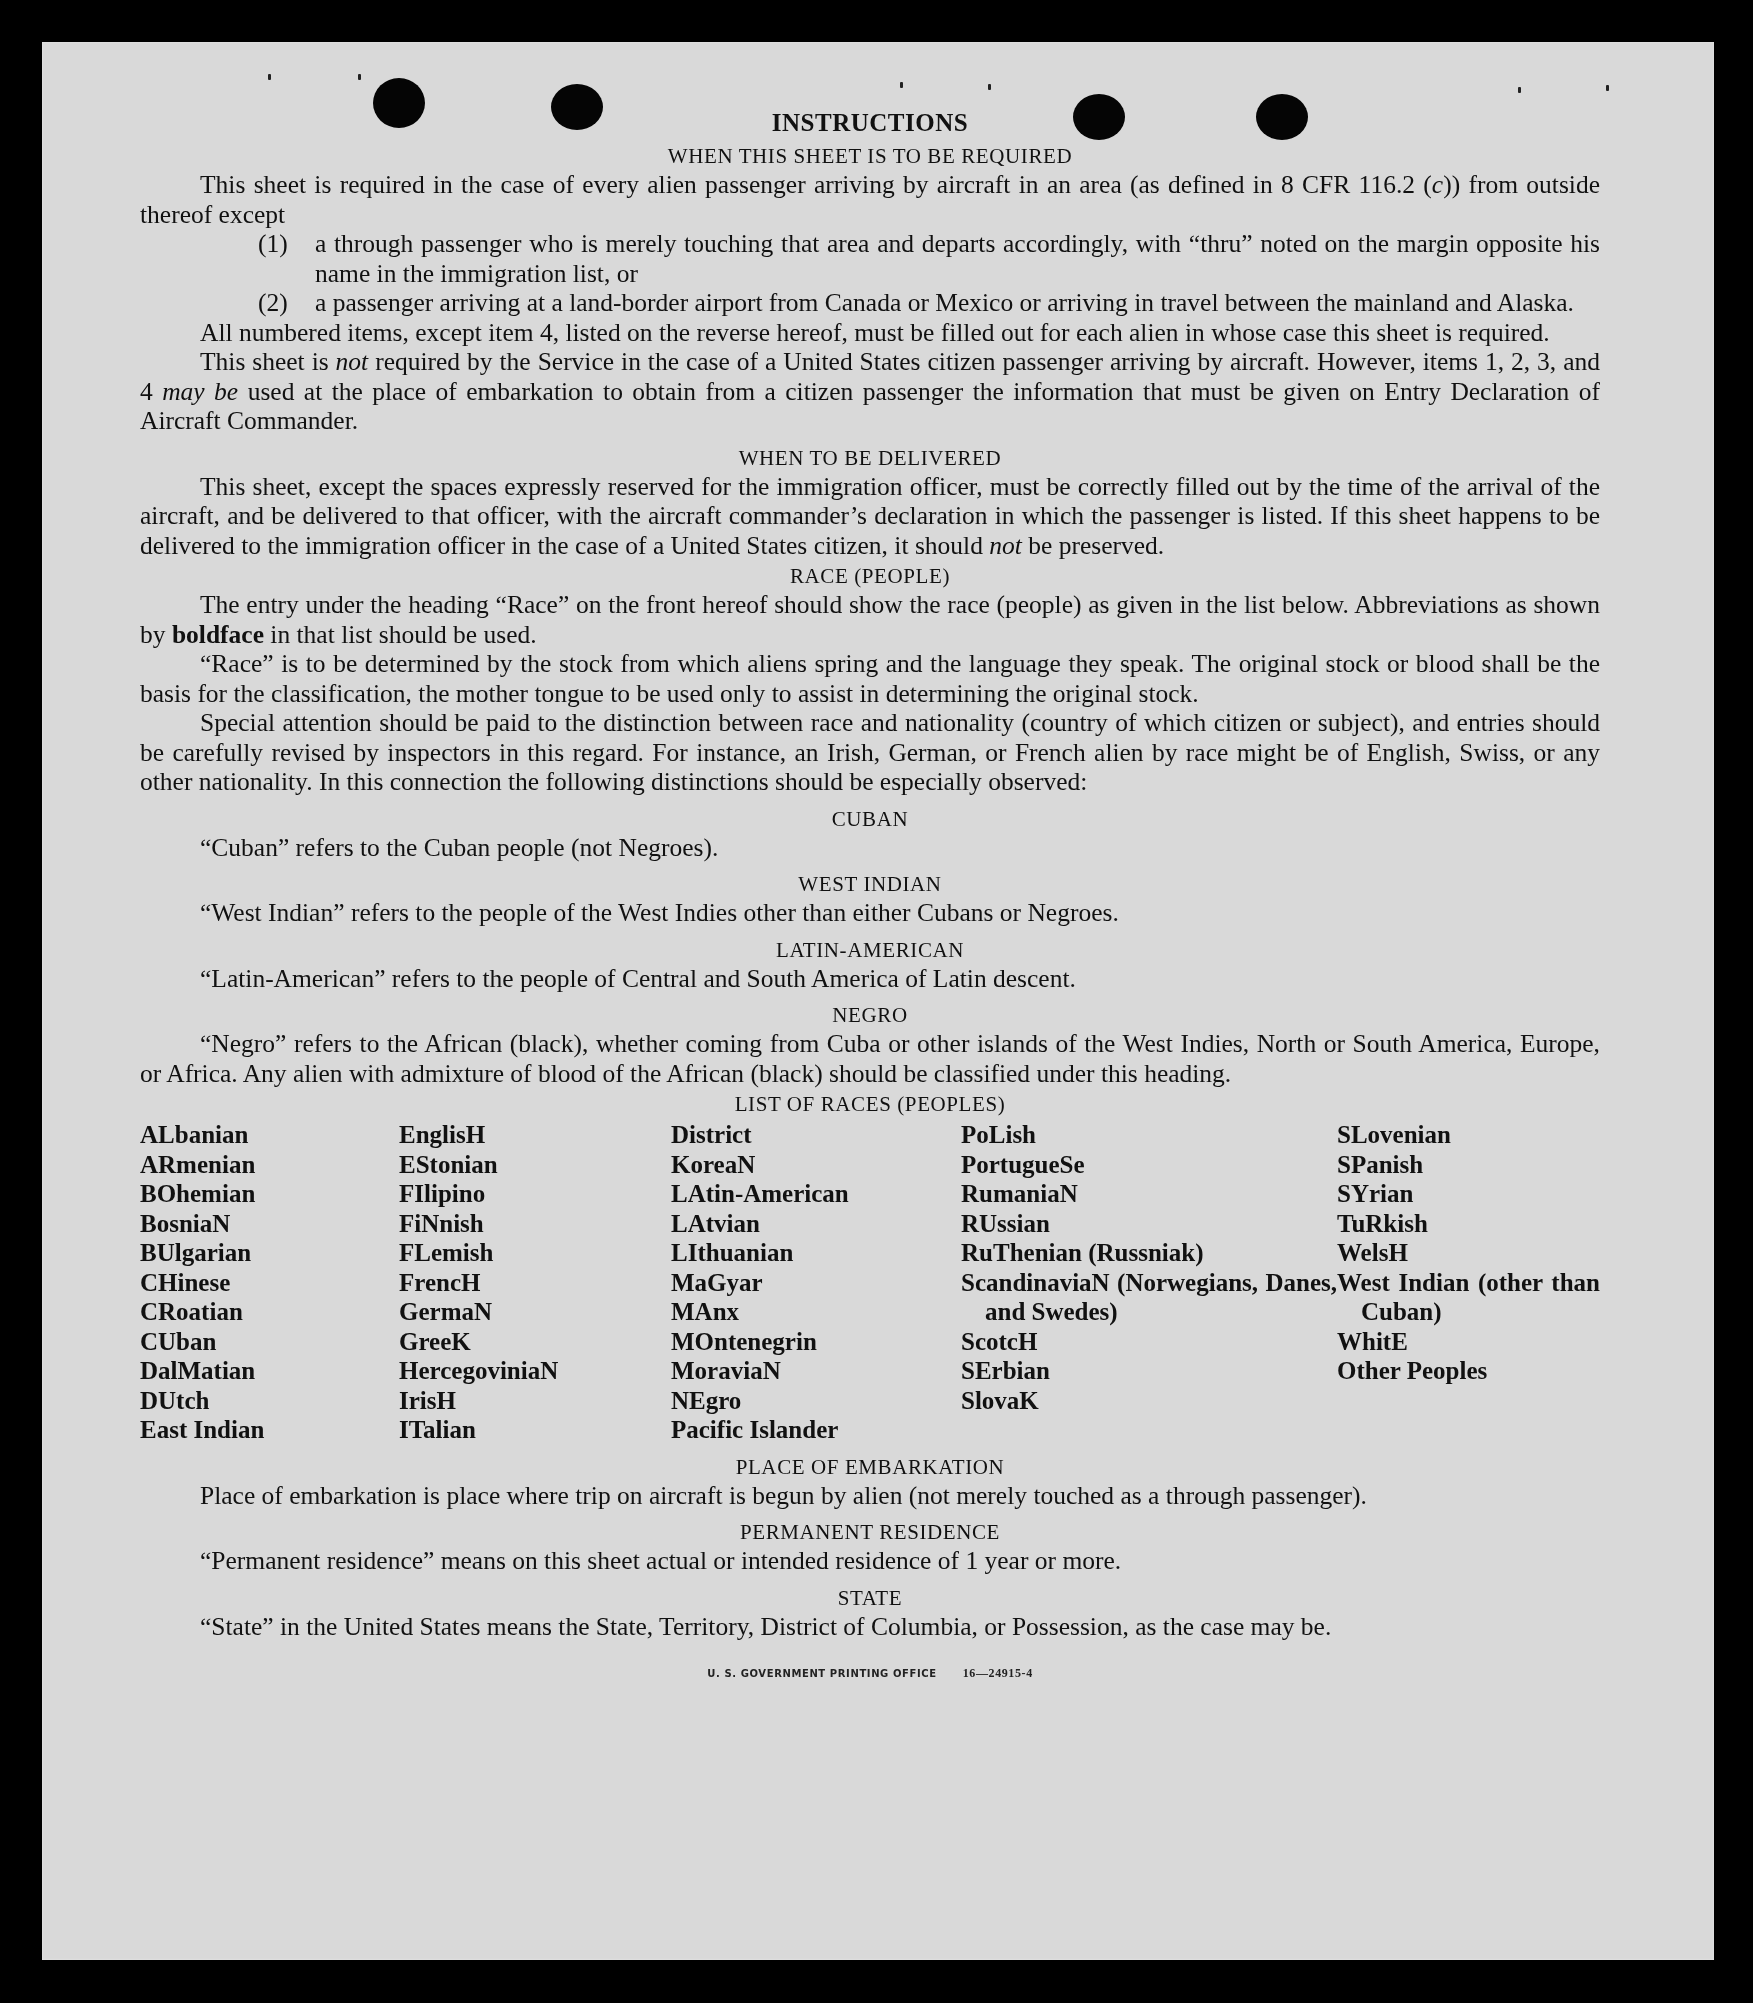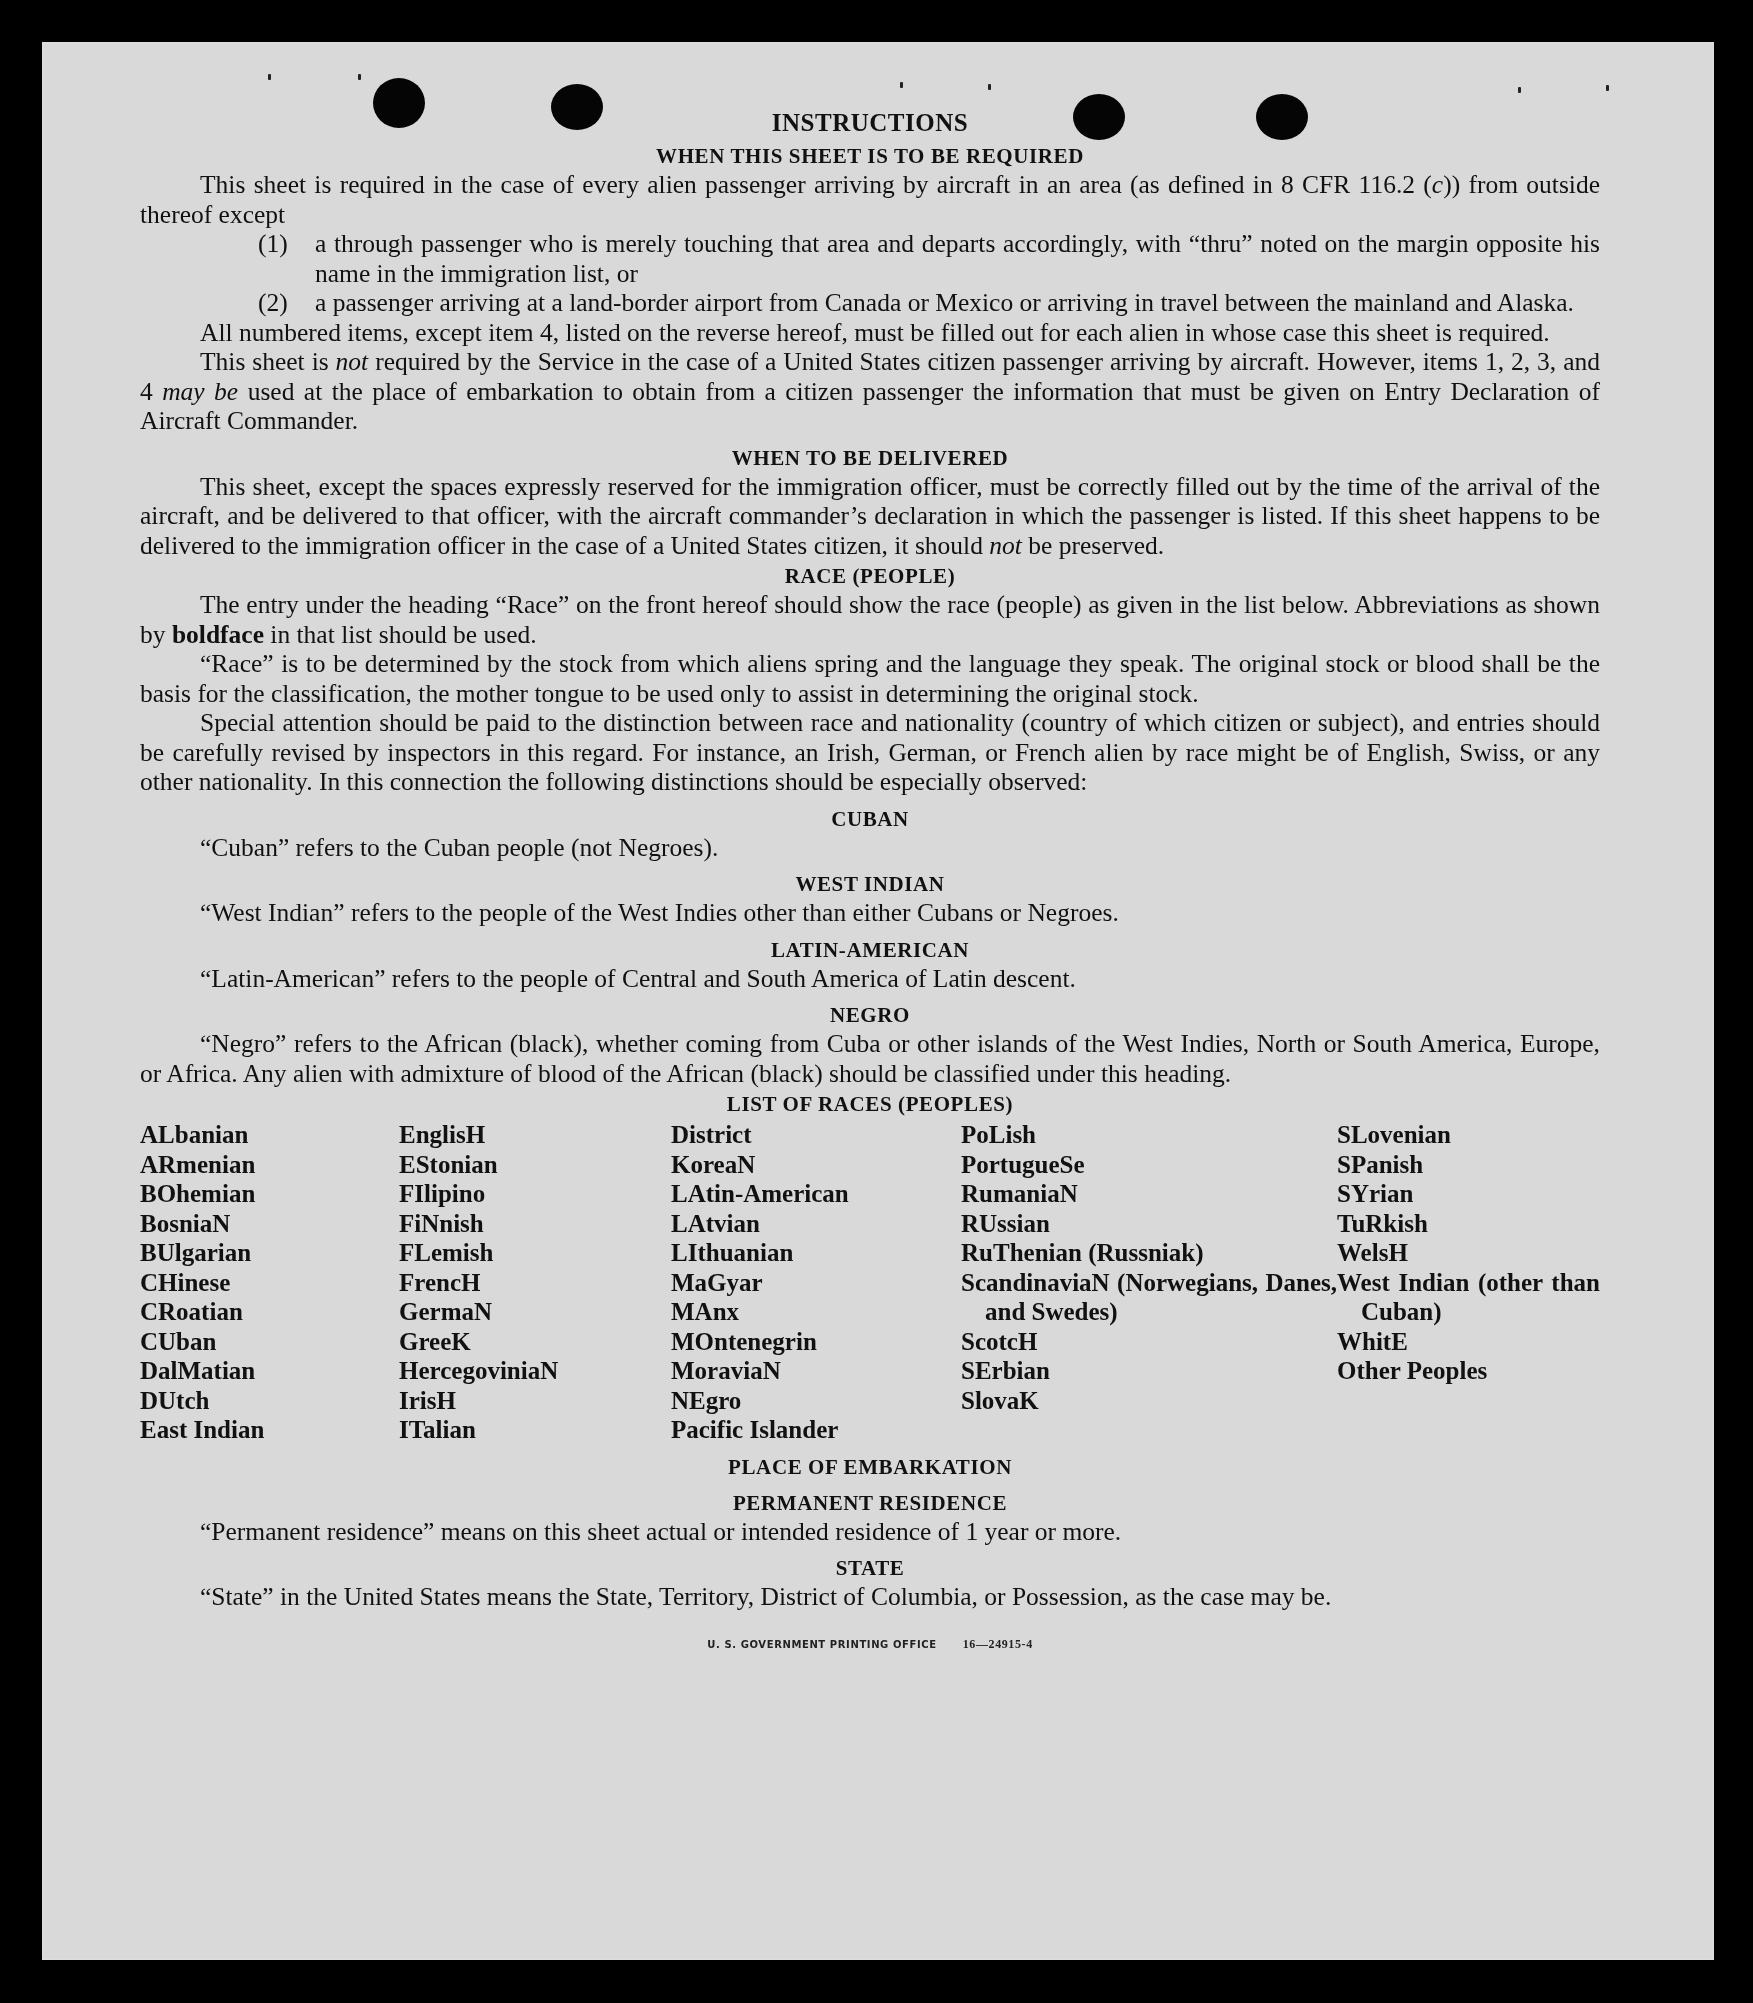--- a/index.html
+++ b/index.html
@@ -48,21 +48,21 @@
   .title {
     text-align: center;
     font-weight: bold;
     font-size: 25px;
     letter-spacing: 0.5px;
     margin: 0 0 4px 0;
     line-height: 30px;
   }
   .heading {
     text-align: center;
-    font-weight: bold;
+    font-weight: normal;
     font-size: 21px;
     letter-spacing: 0.6px;
     line-height: 28px;
     margin: 2px 0 0 0;
   }
   .heading.spaced { margin-top: 8px; }
   p {
     margin: 0;
     text-indent: 60px;
   }
@@ -240,20 +240,21 @@
           <div class="race">WelsH</div>
           <div class="race wrap">West Indian (other than Cuban)</div>
           <div class="race">WhitE</div>
           <div class="race">Other Peoples</div>
         </div>
       </div>
   </section>
 
   <section>
     <div class="heading spaced">PLACE OF EMBARKATION</div>
+    <p>Place of embarkation is place where trip on aircraft is begun by alien (not merely touched as a through passenger).</p>
   </section>
 
   <section>
     <div class="heading spaced">PERMANENT RESIDENCE</div>
     <p>“Permanent residence” means on this sheet actual or intended residence of 1 year or more.</p>
   </section>
 
   <section>
     <div class="heading spaced">STATE</div>
     <p>“State” in the United States means the State, Territory, District of Columbia, or Possession, as the case may be.</p>

